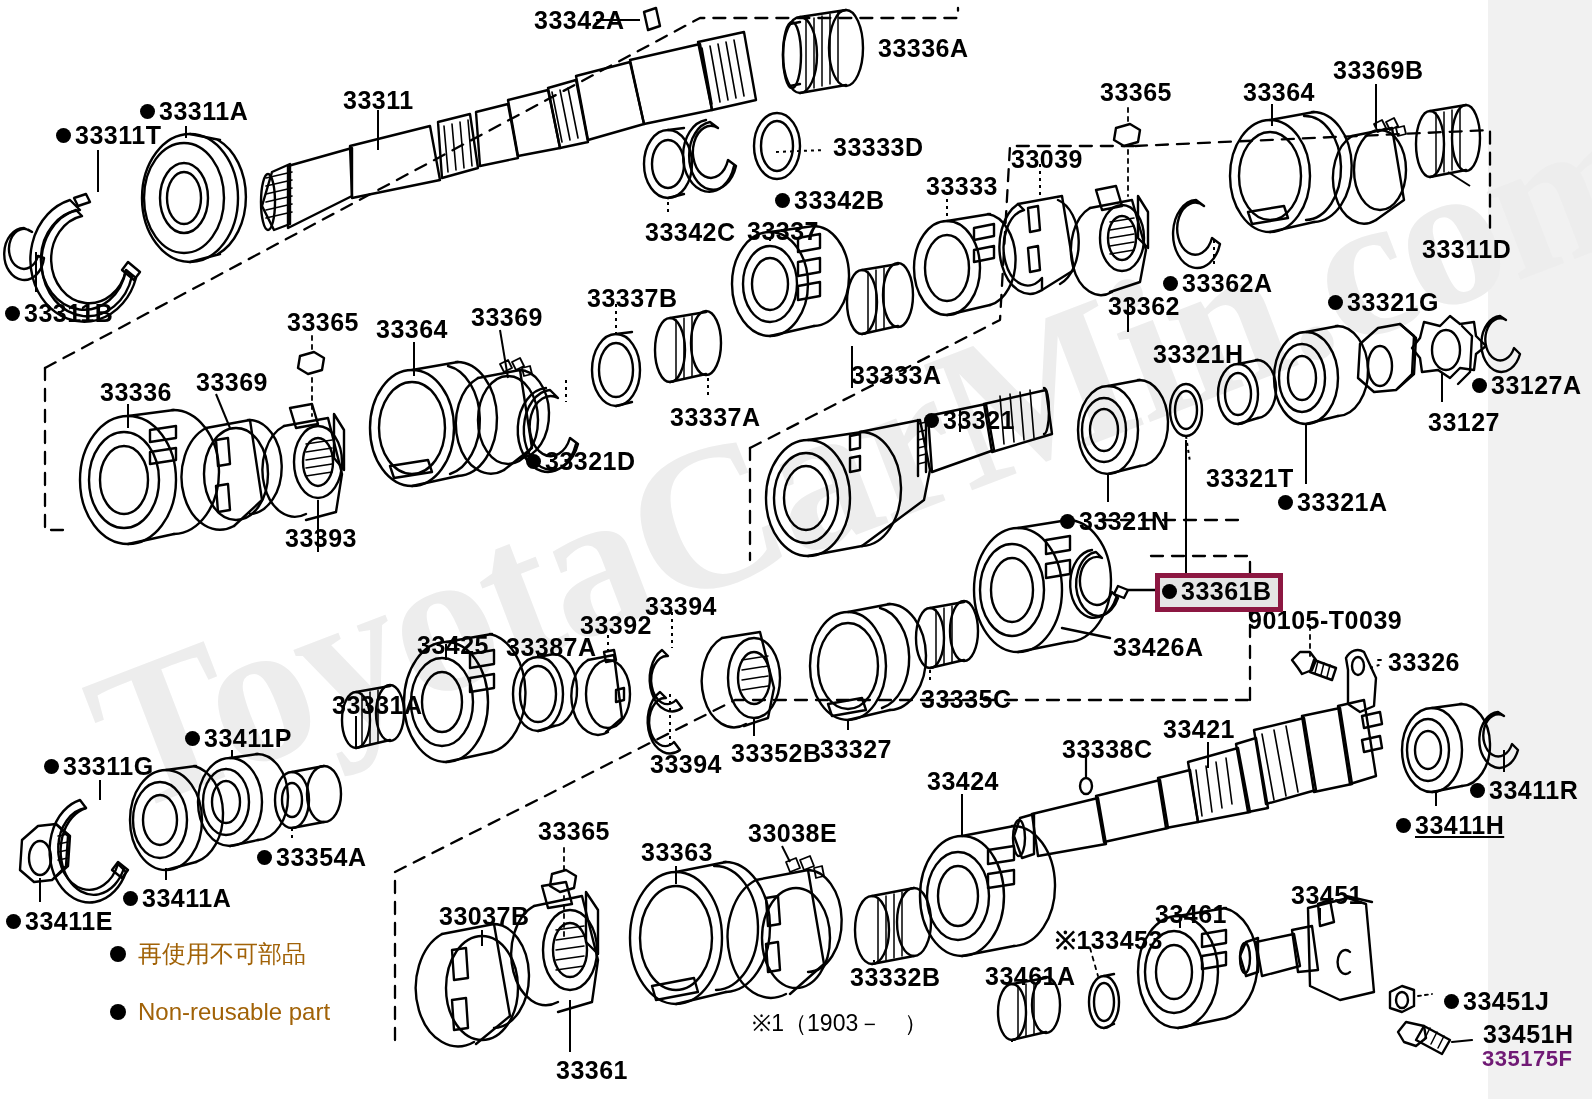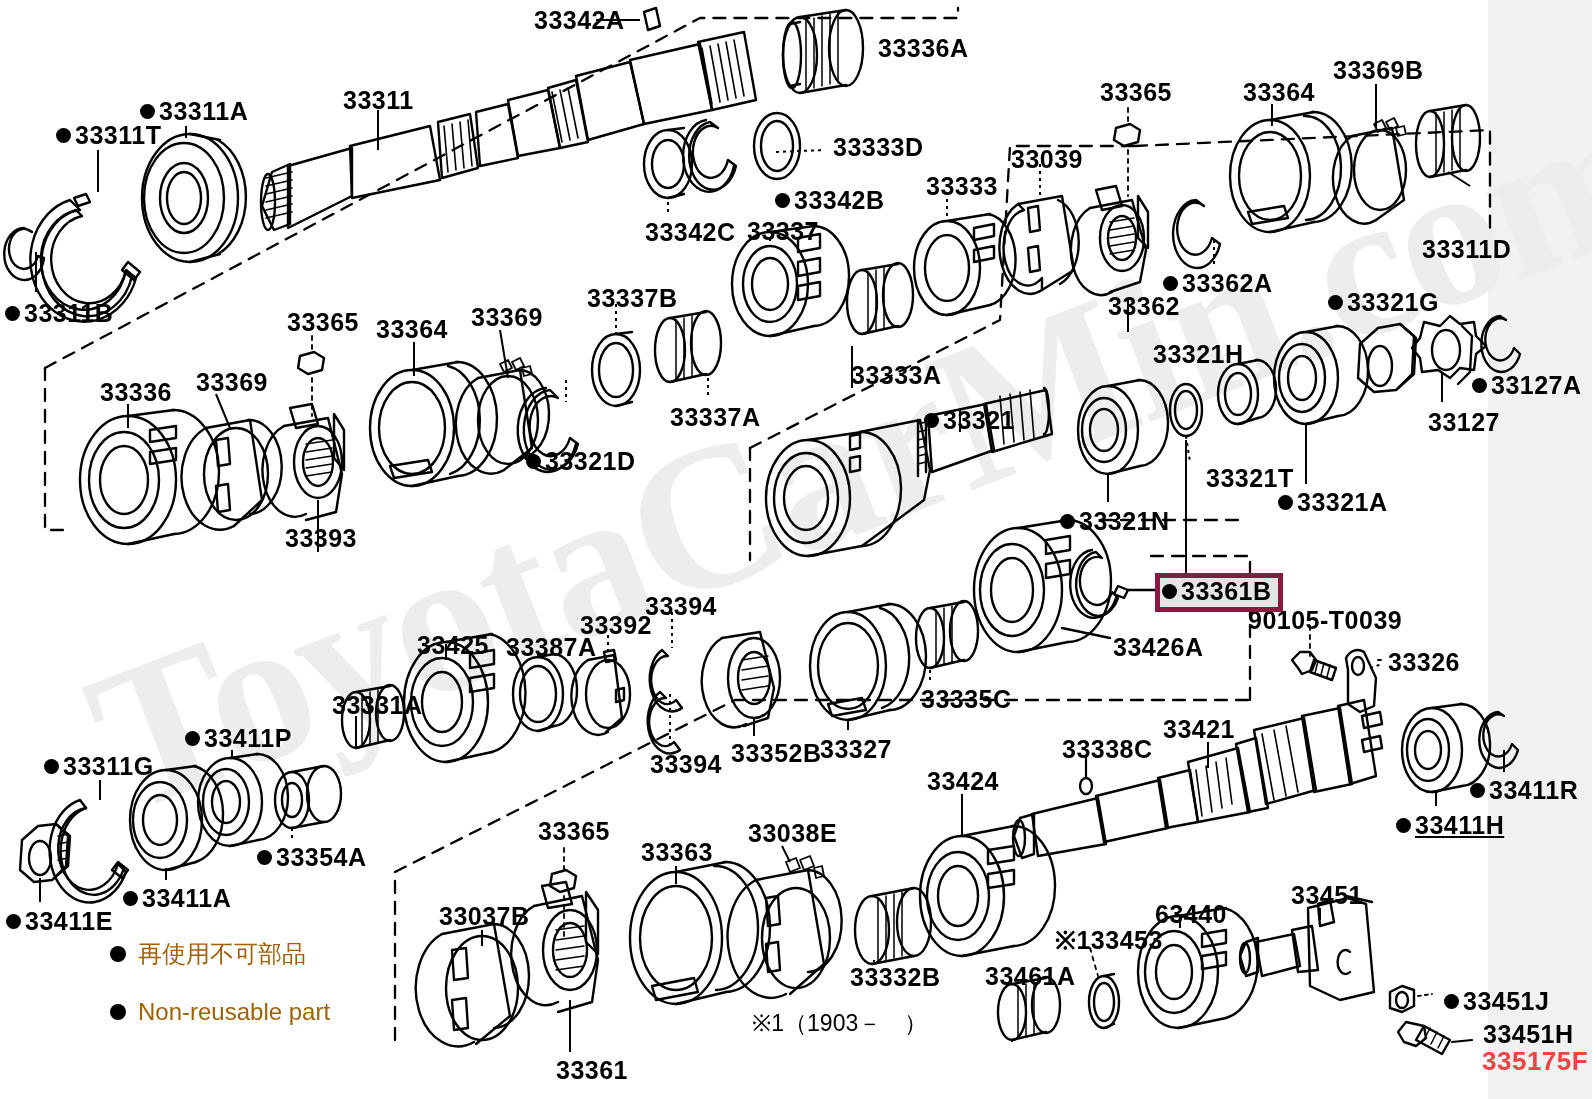--- a/index.html
+++ b/index.html
@@ -53,21 +53,21 @@
     margin-right:4px;
     vertical-align:1px;
   }
   .lbl.hl{
     border:5px solid #8c1741;
     background:#e5e5e5;
     padding:1px 6px 3px 2px;
     z-index:40;
   }
   .lbl.code{
-    font-size:26px;font-weight:700;color:#ef4444;
+    font-size:22px;font-weight:700;color:#701a75;
     font-family:"Liberation Sans", sans-serif;
   }
   .legend{
     position:absolute;
     font-size:24px;font-weight:400;color:#a16207;
     white-space:nowrap;
     font-family:"Liberation Sans", sans-serif;
   }
   .legend .bullet{
     display:inline-block;width:16px;height:16px;border-radius:50%;
@@ -706,21 +706,21 @@
       <div class="lbl dot" style="left: 44px; top: 754px;">33311G</div>
       <div class="lbl dot" style="left: 1470px; top: 778px;">33411R</div>
       <div class="lbl" style="left: 927px; top: 769px;">33424</div>
       <div class="lbl dot" style="left: 1396px; top: 813px; text-decoration: underline;">33411H</div>
       <div class="lbl" style="left: 538px; top: 819px;">33365</div>
       <div class="lbl" style="left: 748px; top: 821px;">33038E</div>
       <div class="lbl" style="left: 641px; top: 840px;">33363</div>
       <div class="lbl dot" style="left: 257px; top: 845px;">33354A</div>
       <div class="lbl dot" style="left: 123px; top: 886px;">33411A</div>
       <div class="lbl" style="left: 1291px; top: 883px;">33451</div>
-      <div class="lbl" style="left: 1155px; top: 902px;">63440</div>
+      <div class="lbl" style="left: 1155px; top: 902px;">33461</div>
       <div class="lbl" style="left: 439px; top: 904px;">33037B</div>
       <div class="lbl dot" style="left: 6px; top: 909px;">33411E</div>
       <div class="lbl" style="left: 1055px; top: 928px;">※133453</div>
       <div class="lbl" style="left: 850px; top: 965px;">33332B</div>
       <div class="lbl" style="left: 985px; top: 964px;">33461A</div>
       <div class="lbl dot" style="left: 1444px; top: 989px;">33451J</div>
       <div class="lbl" style="left: 1483px; top: 1022px;">33451H</div>
       <div class="lbl" style="left: 556px; top: 1058px;">33361</div>
     </div>
 

